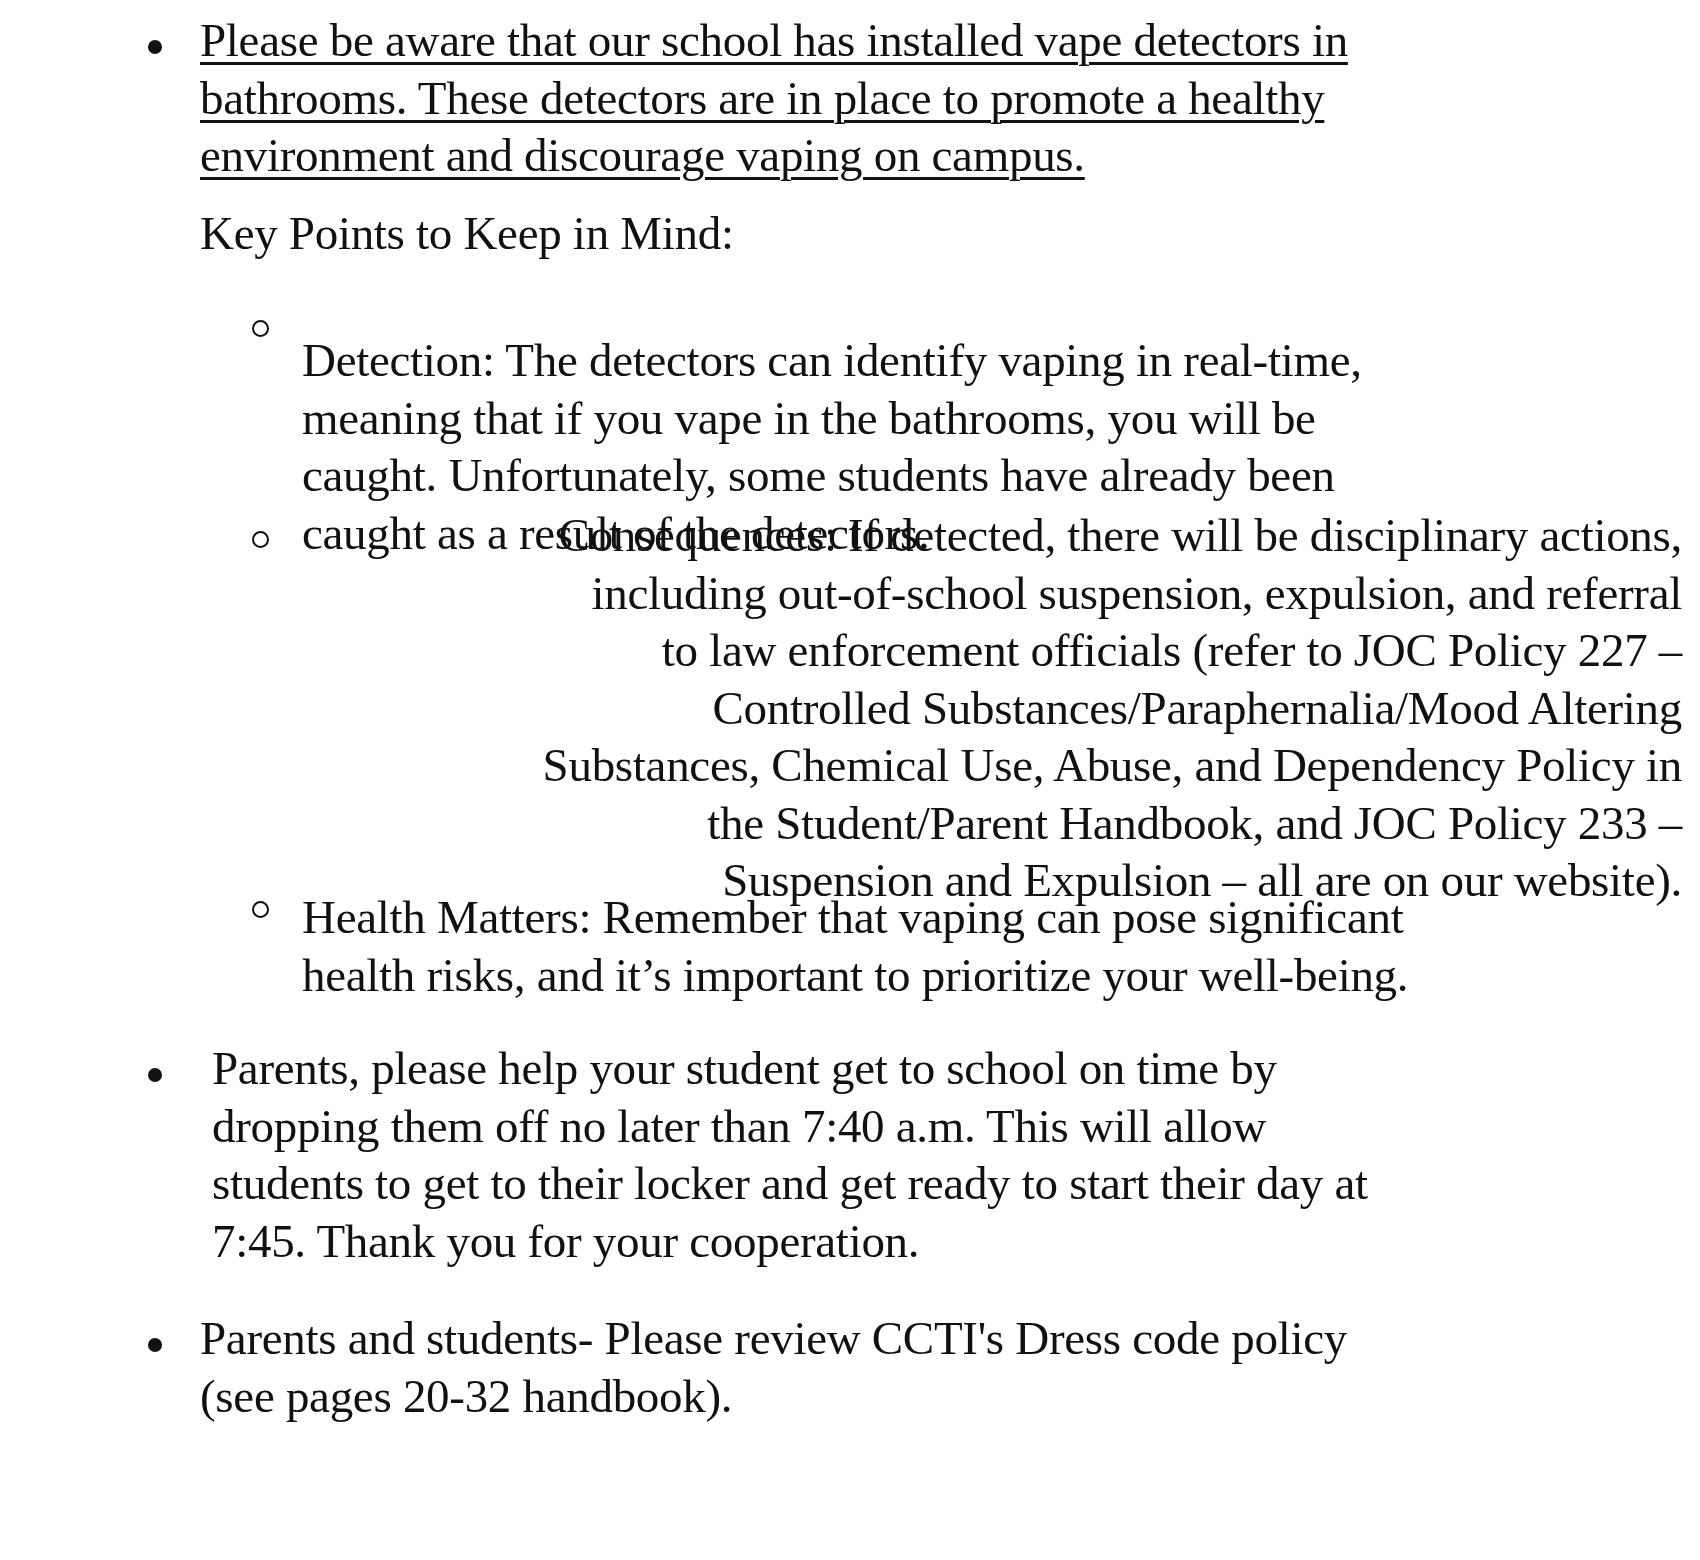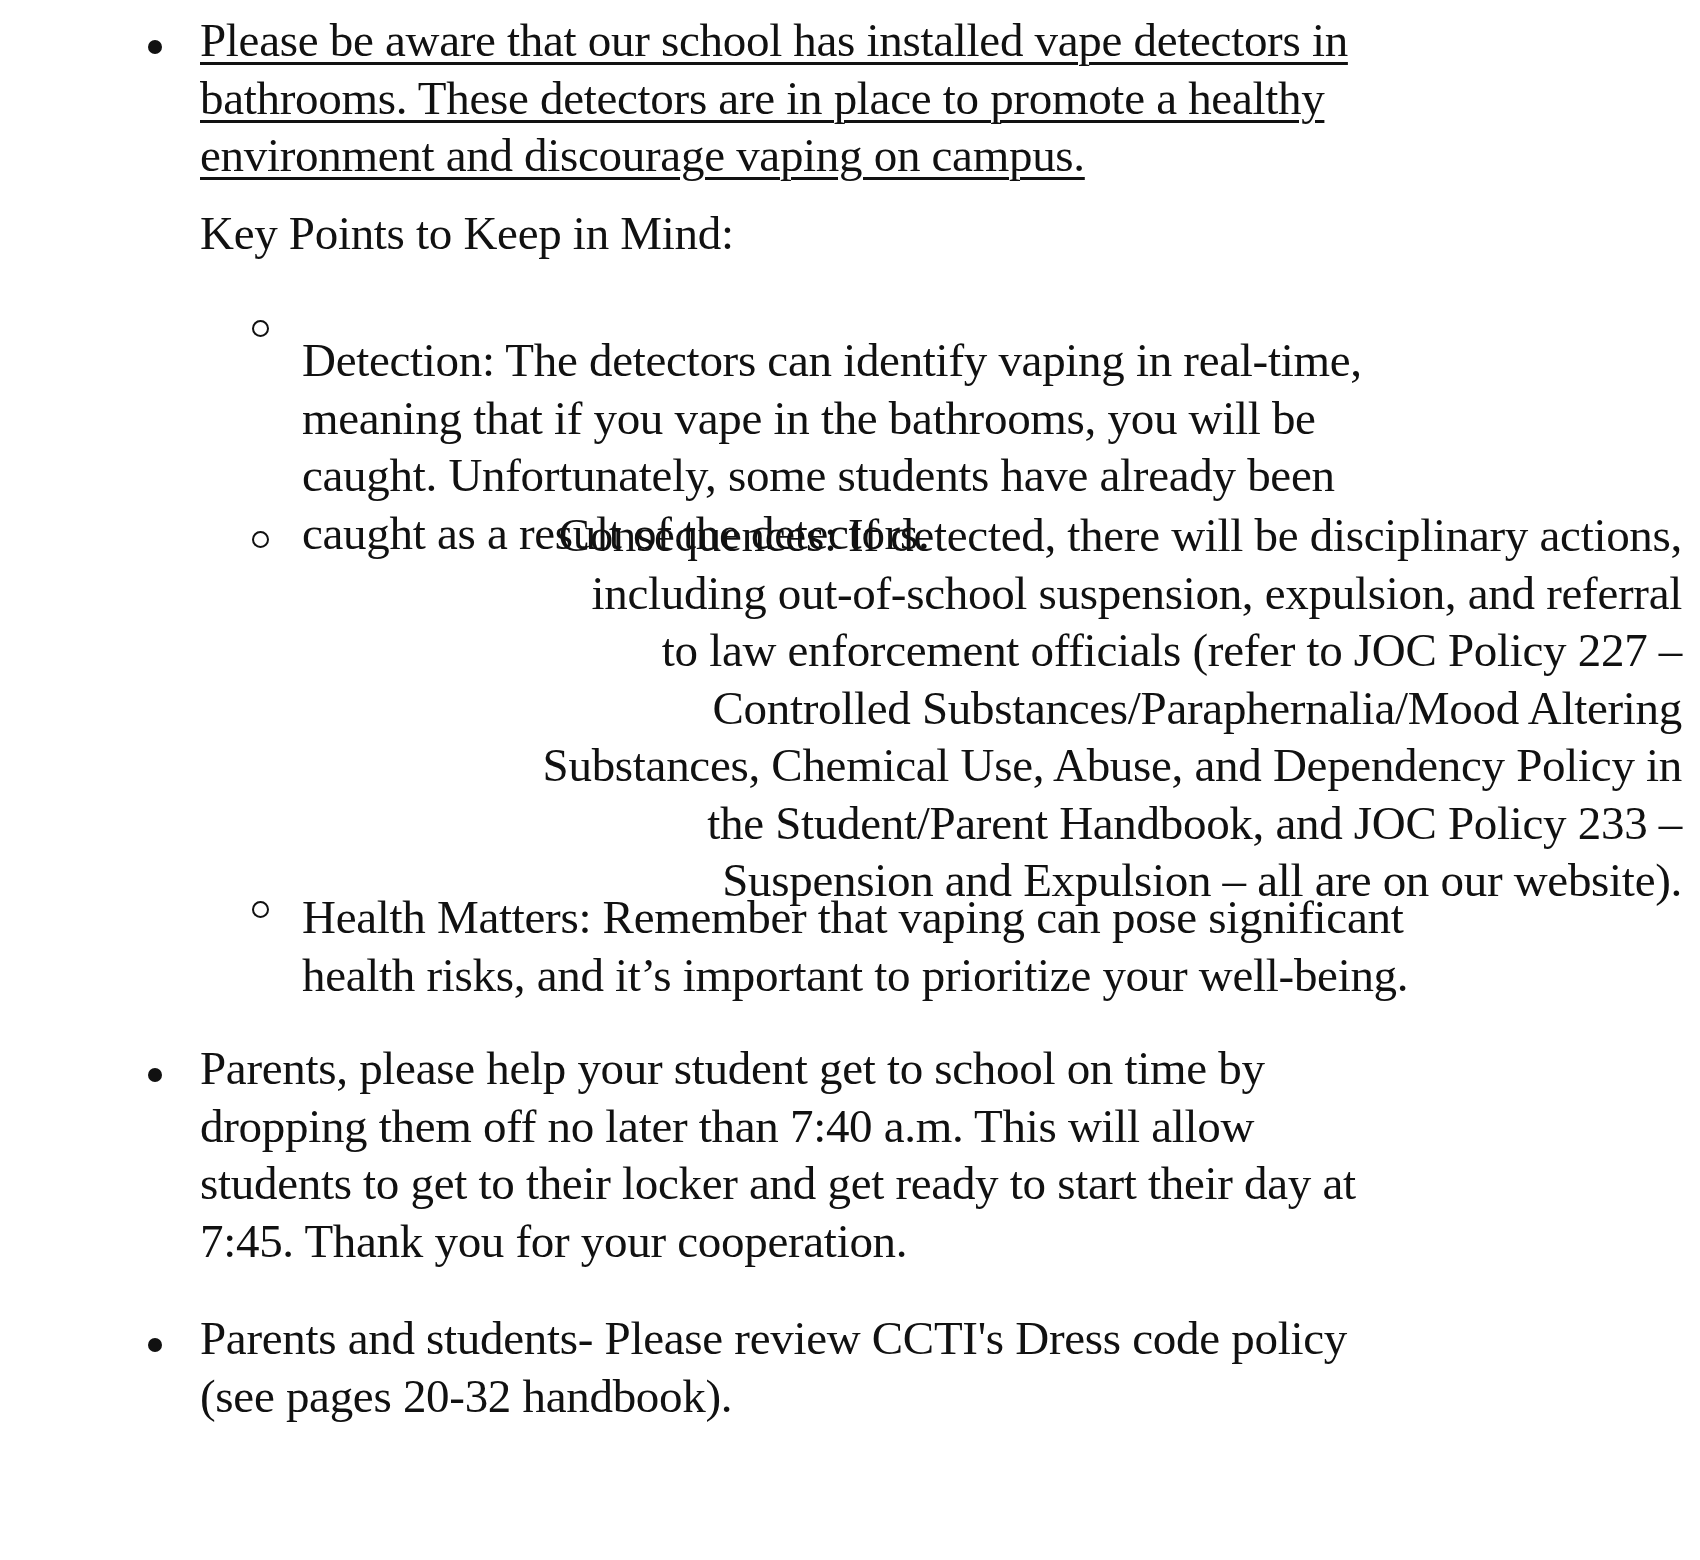--- a/index.html
+++ b/index.html
@@ -114,21 +114,21 @@
   </div>
 
   <div class="sub-item" style="top:877px;">
     <span class="circle" style="top:24px;"></span>
     <div class="sub-text" style="top:12px; width:1380px;">Health Matters: Remember that vaping can pose significant
 health risks, and it’s important to prioritize your well-being.</div>
   </div>
 
   <div class="bullet-block" style="top:1040px;">
     <span class="bullet" style="top:28px;"></span>
-    <div class="text" style="top:0; width:1480px;">Parents, please help your student get to school on time by
+    <div class="text" style="top:0; width:1480px;margin-left:12px;">Parents, please help your student get to school on time by
 dropping them off no later than 7:40 a.m. This will allow
 students to get to their locker and get ready to start their day at
 7:45.  Thank you for your cooperation.</div>
   </div>
 
   <div class="bullet-block" style="top:1310px;">
     <span class="bullet" style="top:28px;"></span>
     <div class="text" style="top:0; width:1480px;">Parents and students- Please review CCTI's Dress code policy
 (see pages 20-32 handbook).</div>
   </div>

